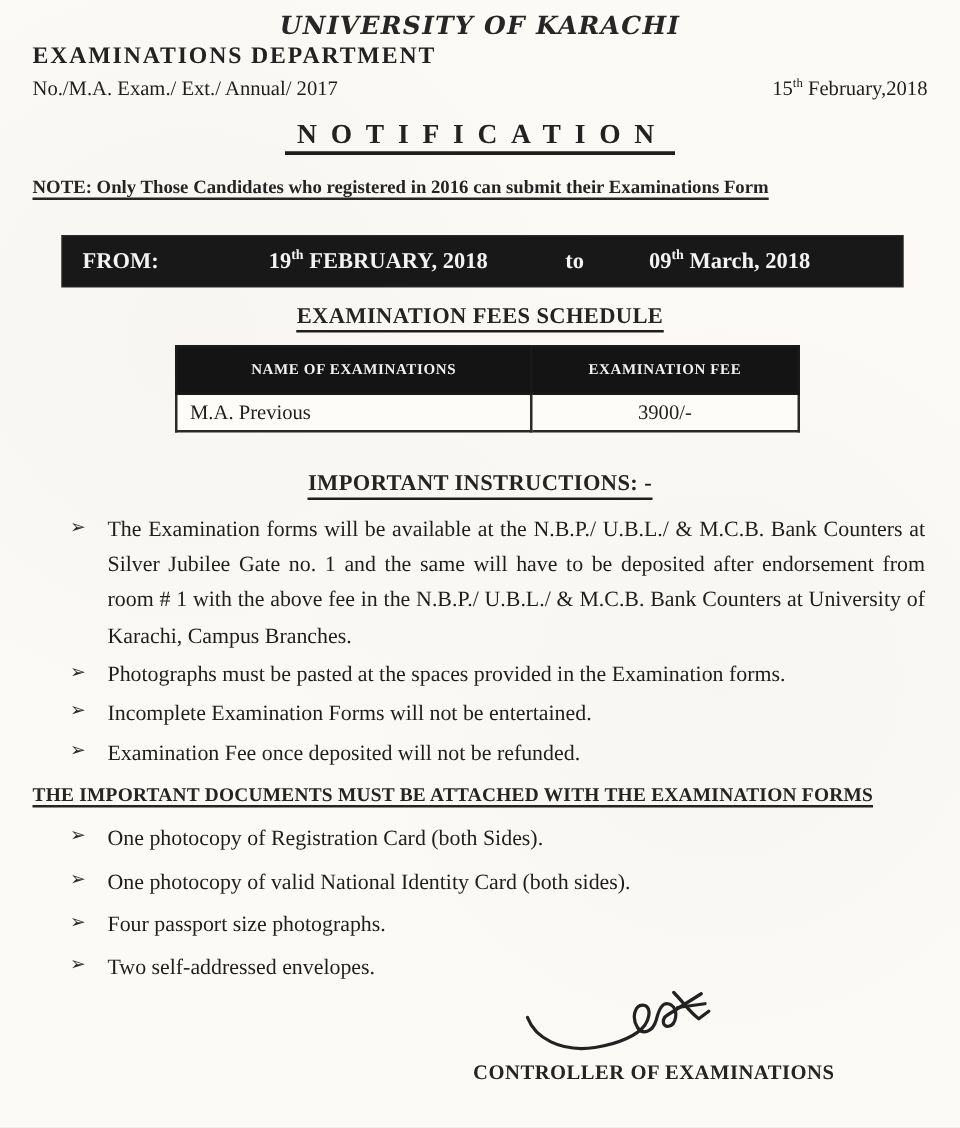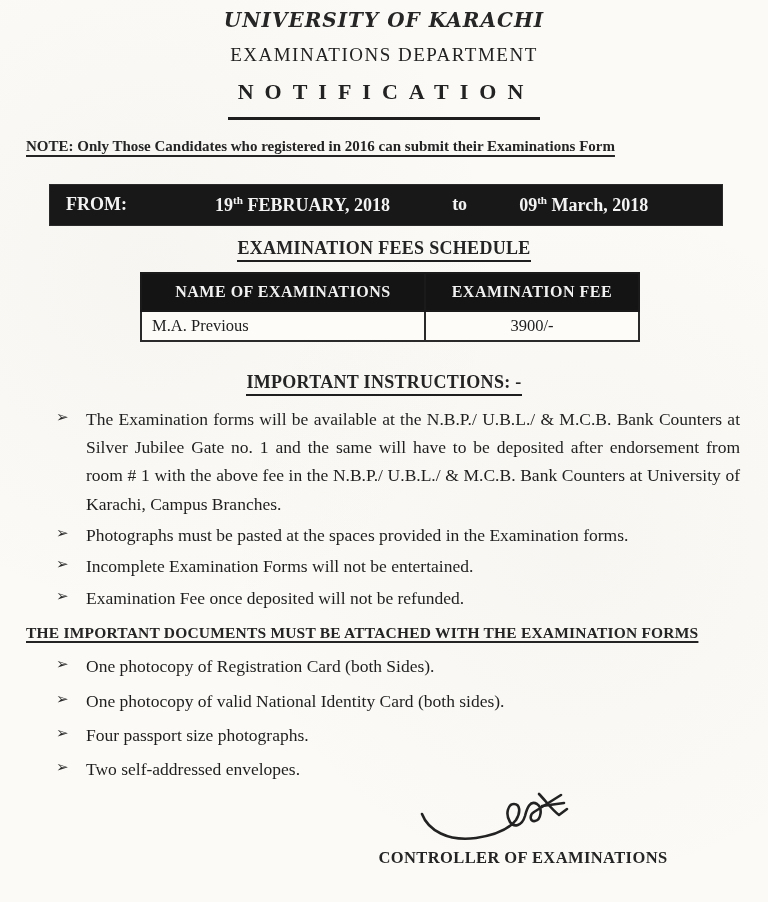--- a/index.html
+++ b/index.html
@@ -21,43 +21,43 @@
   .uni-name {
     text-align: center;
     font-family: "DejaVu Serif", serif;
     font-style: italic;
     font-weight: bold;
     font-size: 20px;
     letter-spacing: 1px;
     color: #262626;
   }
   .dept-name {
-    text-align: center;
-    font-weight: normal;
+    text-align: left;
+    font-weight: bold;
     font-size: 19px;
     letter-spacing: 1.5px;
-    margin-top: 12px;
+    margin-top: 2px;
     color: #222;
   }
   .ref-row {
     display: flex;
     justify-content: space-between;
     align-items: baseline;
     margin-top: 5px;
     font-size: 16.5px;
   }
   sup { font-size: 0.62em; }
   .notification-wrap { text-align: center; margin-top: 13px; }
   .notification-title {
     display: inline-block;
     font-weight: bold;
     font-size: 22px;
     letter-spacing: 11px;
     border-bottom: 3px solid #1e1e1e;
-    padding: 0 6px 12px 10px;
+    padding: 0 6px 1px 10px;
     color: #222;
   }
   .intro-par {
     margin-top: 15px;
     font-size: 17.5px;
     line-height: 1.78;
     text-align: justify;
     padding-right: 2px;
   }
   .note-heading {
@@ -105,21 +105,21 @@
     border-collapse: collapse;
     font-size: 16.5px;
   }
   .fees-table th {
     background: #141414;
     color: #f2f2f2;
     font-weight: bold;
     height: 38px;
     letter-spacing: 0.5px;
     border: 2px solid #1a1a1a;
-    font-size: 16px;
+    font-size: 12px;
   }
   .fees-table td {
     height: 30px;
     border: 2px solid #2a2a2a;
     background: #fdfcf9;
   }
   .fees-table td.name-cell { padding-left: 10px; text-align: left; }
   .fees-table td.fee-cell { text-align: center; }
   .instr-heading-wrap { text-align: center; margin-top: 30px; }
   ul.arrow-list { list-style: none; margin-top: 9px; }
@@ -169,20 +169,24 @@
   }
 </style>
 </head>
 <body>
 
 <div class="page">
 
   <div class="uni-name">UNIVERSITY OF KARACHI</div>
   <div class="dept-name">EXAMINATIONS DEPARTMENT</div>
 
+  <div class="ref-row">
+    <span>No./M.A. Exam./ Ext./ Annual/ 2017</span>
+    <span><span>15</span><sup>th</sup><span> February,2018</span></span>
+  </div>
 
   <div class="notification-wrap">
     <div class="notification-title">NOTIFICATION</div>
   </div>
 
 
   <div class="note-heading">NOTE: Only Those Candidates who registered in 2016 can submit their Examinations Form</div>
 
   <div class="from-bar">
     <span>FROM:</span>

